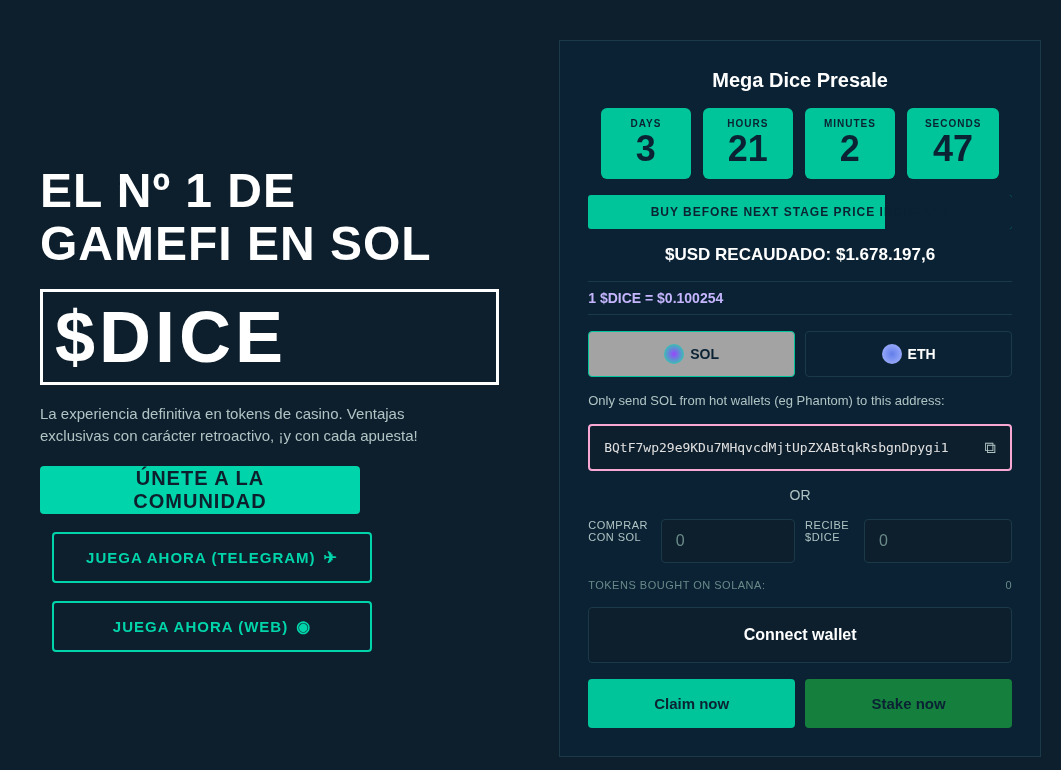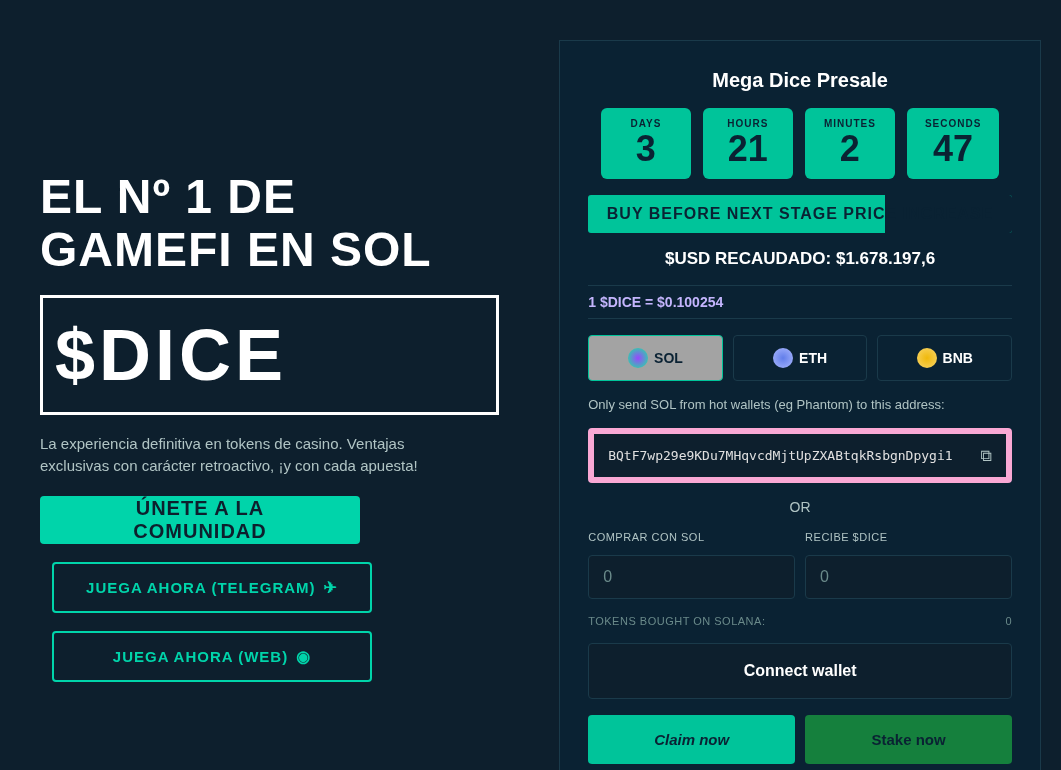--- a/index.html
+++ b/index.html
@@ -31,21 +31,21 @@
       letter-spacing: 1px;
     }
 
     .dice-logo {
       font-size: 72px;
       font-weight: 900;
       color: #ffffff;
       letter-spacing: 4px;
       border: 3px solid #ffffff;
       display: inline-block;
-      padding: 16px 12px;
+      padding: 4px 12px;
       font-style: normal;
       font-family: 'Arial Black', sans-serif;
     }
 
     .description {
       font-size: 15px;
       color: #b0c4c4;
       line-height: 1.5;
       max-width: 430px;
     }
@@ -132,21 +132,21 @@
       font-weight: 900;
       color: #0a2233;
       line-height: 1.1;
     }
 
     .stage-bar {
       background-color: #00c49a;
       color: #0a2233;
       text-align: center;
       padding: 10px;
-      font-size: 16px;
+      font-size: 12px;
       font-weight: 800;
       letter-spacing: 1px;
       border-radius: 3px;
       position: relative;
     }
 
     .stage-bar-progress {
       position: absolute;
       right: 0;
       top: 0;
@@ -228,21 +228,21 @@
       display: inline-block;
     }
 
     .send-info {
       font-size: 13px;
       color: #b0c4c4;
     }
 
     .address-box {
       background-color: #0d1f2d;
-      border: 6px solid #f9a8d4;
+      border: 2px solid #f9a8d4;
       border-radius: 4px;
       padding: 12px 14px;
       font-size: 13px;
       color: #e0e0e0;
       font-family: monospace;
       display: flex;
       align-items: center;
       justify-content: space-between;
     }
 
@@ -260,22 +260,22 @@
     }
 
     .input-row {
       display: flex;
       gap: 10px;
     }
 
     .input-group {
       flex: 1;
       display: flex;
-      flex-direction: column;
-      gap: 12px;
+      flex-direction: row;
+      gap: 4px;
     }
 
     .input-label {
       font-size: 11px;
       color: #b0c4c4;
       text-transform: uppercase;
       letter-spacing: 0.5px;
     }
 
     .input-field {
@@ -319,21 +319,20 @@
     .claim-btn {
       flex: 1;
       background-color: #00c49a;
       color: #0a2233;
       border: none;
       padding: 16px;
       font-size: 15px;
       font-weight: 700;
       cursor: pointer;
       border-radius: 4px;
-      font-style: italic;
     }
 
     .stake-btn {
       flex: 1;
       background-color: #15803d;
       color: #0a2233;
       border: none;
       padding: 16px;
       font-size: 15px;
       font-weight: 700;
@@ -393,24 +392,20 @@
 
   <div class="currency-row">
     <button class="currency-btn active">
       <span class="sol-icon"></span>
       <span>SOL</span>
     </button>
     <button class="currency-btn">
       <span class="eth-icon"></span>
       <span>ETH</span>
     </button>
-    <button class="currency-btn">
-      <span class="bnb-icon"></span>
-      <span>BNB</span>
-    </button>
   </div>
 
   <div class="send-info">Only send SOL from hot wallets (eg Phantom) to this address:</div>
 
   <div class="address-box">
     <span>BQtF7wp29e9KDu7MHqvcdMjtUpZXABtqkRsbgnDpygi1</span>
     <span class="copy-icon">⧉</span>
   </div>
 
   <div class="or-divider">OR</div>

